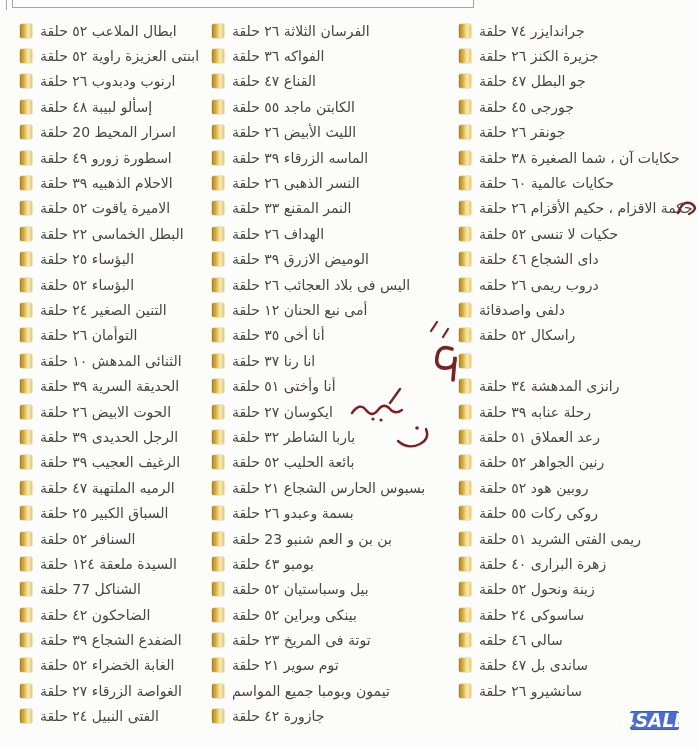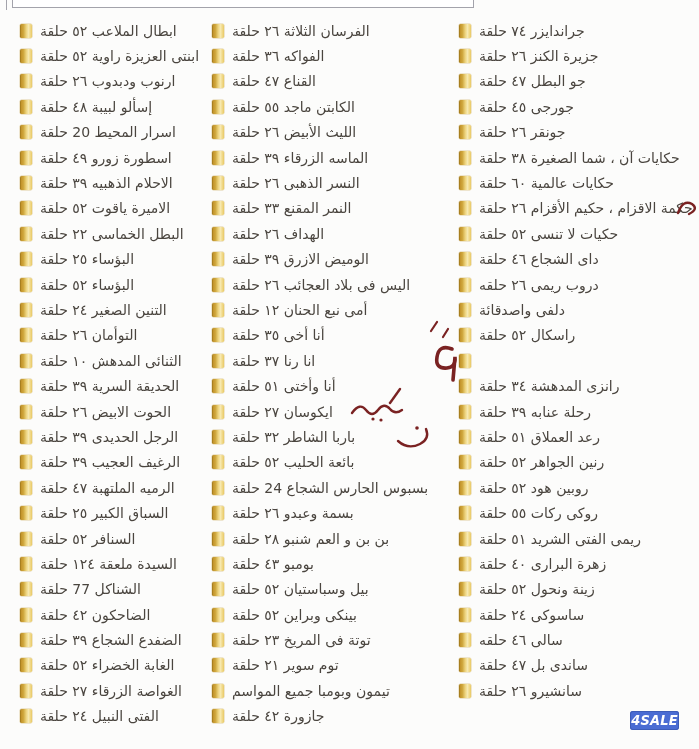--- a/index.html
+++ b/index.html
@@ -32,21 +32,21 @@
     font-size:14px;color:#4a453f;letter-spacing:0;
   }
   .scribble{position:absolute;left:0;top:0;pointer-events:none;}
   .logo-badge{
     position:absolute;left:630px;top:711px;width:49px;height:19px;
     background:#4a6cd3;border-radius:3px;
     display:flex;align-items:center;justify-content:center;
     box-shadow:0 0 0 1px #3d5cb8 inset;
   }
   .logo-badge span{
-    color:#ffffff;font-weight:bold;font-style:italic;font-size:13px;
+    color:#ffffff;font-weight:bold;font-style:italic;font-size:18px;
     font-family:"DejaVu Sans","Liberation Sans",sans-serif;letter-spacing:.2px;
     transform:scaleY(1.05);
   }
 </style>
 </head>
 <body>
 
 <div class="page">
 
   <div class="frame-bottom"></div>
@@ -234,29 +234,29 @@
       <div class="row">
         <span class="folder-icon"></span>
         <span class="item-text">باربا الشاطر ٣٢ حلقة</span>
       </div>
       <div class="row">
         <span class="folder-icon"></span>
         <span class="item-text">بائعة الحليب ٥٢ حلقة</span>
       </div>
       <div class="row">
         <span class="folder-icon"></span>
-        <span class="item-text">بسبوس الحارس الشجاع 24 حلقة</span>
+        <span class="item-text">بسبوس الحارس الشجاع ٢١ حلقة</span>
       </div>
       <div class="row">
         <span class="folder-icon"></span>
         <span class="item-text">بسمة وعبدو ٢٦ حلقة</span>
       </div>
       <div class="row">
         <span class="folder-icon"></span>
-        <span class="item-text">بن بن و العم شنبو ٢٨ حلقة</span>
+        <span class="item-text">بن بن و العم شنبو 23 حلقة</span>
       </div>
       <div class="row">
         <span class="folder-icon"></span>
         <span class="item-text">بومبو ٤٣ حلقة</span>
       </div>
       <div class="row">
         <span class="folder-icon"></span>
         <span class="item-text">بيل وسباستيان ٥٢ حلقة</span>
       </div>
       <div class="row">

